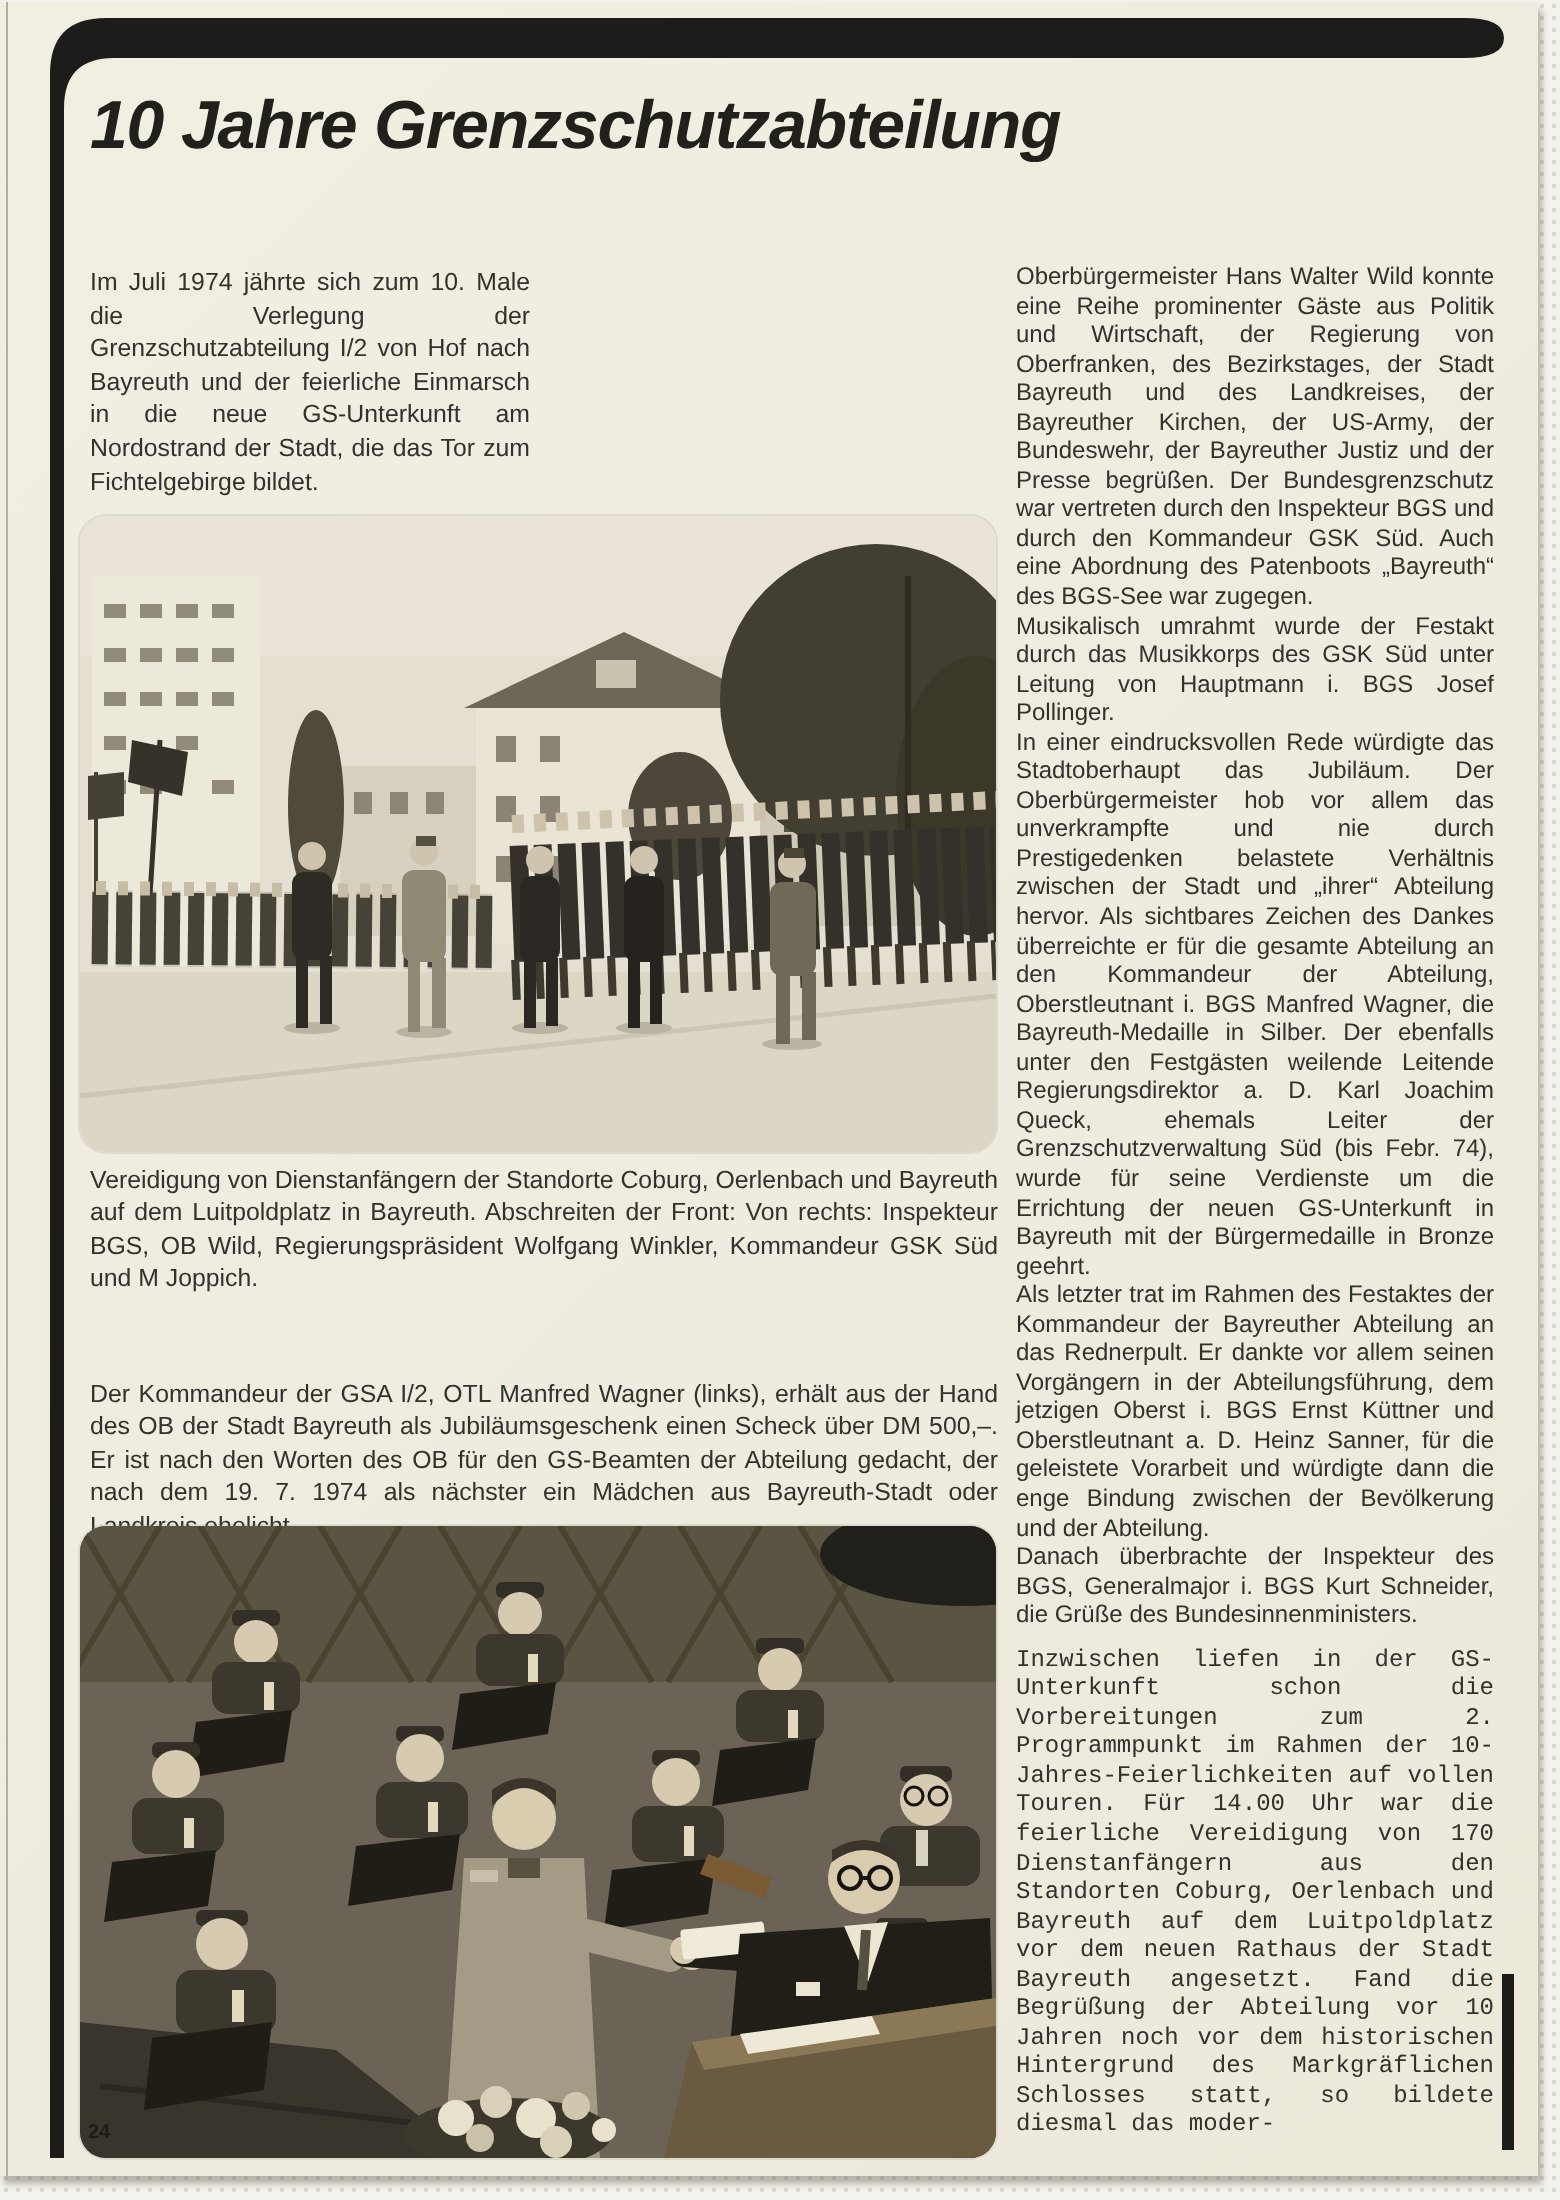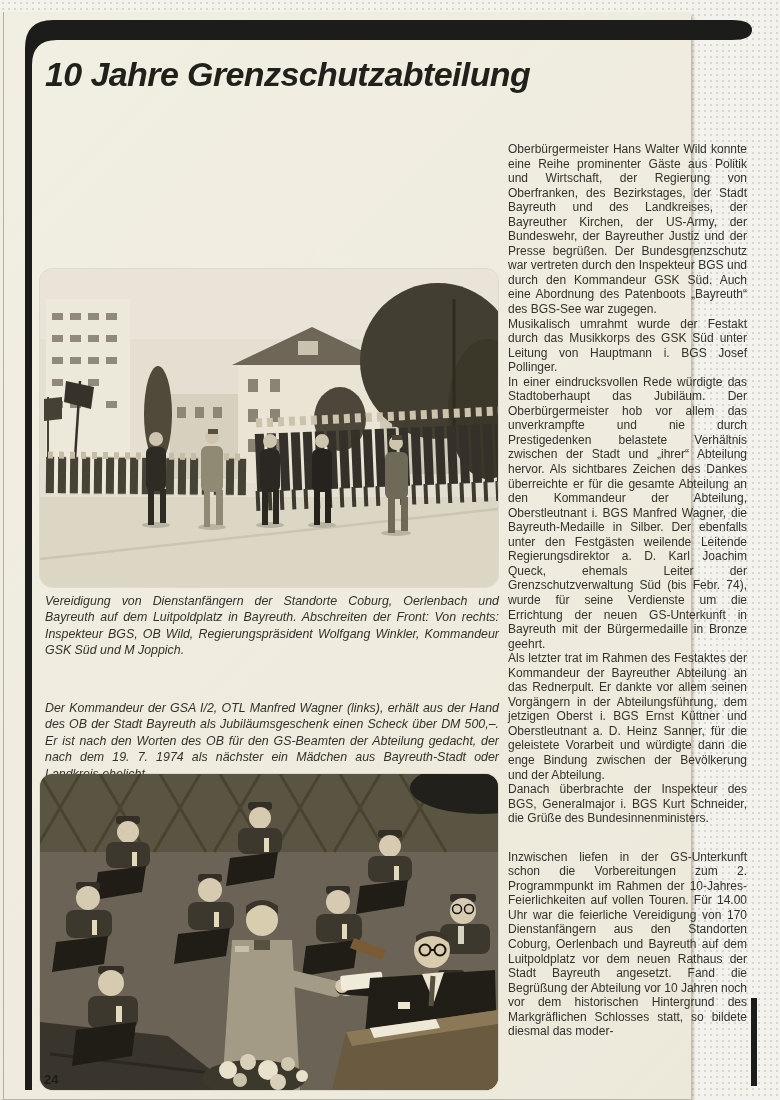--- a/index.html
+++ b/index.html
@@ -4,62 +4,63 @@
 <style>
   html,body{margin:0;padding:0;}
   body{
     width:780px;height:1100px;overflow:hidden;
     background-color:#f3f2ec;
     background-image:radial-gradient(circle,#d9d6ca 1px, rgba(0,0,0,0) 1.3px);
     background-size:6px 6px;
     font-family:"Liberation Sans", sans-serif;
   }
   .page{
-    position:absolute;left:0;top:12px;width:691px;height:1087px;
+    position:absolute;left:0;top:1px;width:769px;height:1087px;
     background:linear-gradient(135deg,#f1eee2 0%,#efecdf 55%,#ece8da 100%);
     box-shadow:2px 4px 3px rgba(110,105,90,.45);
   }
   .page-edge-left{position:absolute;left:3px;top:0;width:1px;height:1087px;background:#b4af9f;}
   .frame{position:absolute;left:0;top:0;}
   .title{position:absolute;left:45px;top:42px;margin:0;
     font-size:34px;line-height:40px;font-weight:bold;font-style:italic;
     letter-spacing:-0.6px;color:#21201b;}
   .intro{position:absolute;left:45px;top:132px;width:453px;display:flex;gap:13px;}
   .intro p{margin:0;width:220px;font-size:12.4px;line-height:16.6px;
     text-align:justify;color:#33312b;}
   .photo{position:absolute;left:40px;width:458px;overflow:hidden;border-radius:13px;
     box-shadow:0 0 0 1px rgba(120,115,100,.15);}
   .photo svg{display:block;}
   .photo1{top:257px;height:318px;}
   .photo2{top:762px;height:316px;}
   .caption{position:absolute;left:45px;width:454px;margin:0;
-    font-size:12.4px;line-height:16.4px;font-style:italic;text-align:justify;color:#33312b;}
+    font-size:12.4px;line-height:16.4px;text-align:justify;color:#33312b;}
   .cap1{top:581px;}
   .cap2{top:688px;}
   .maincol{position:absolute;left:508px;top:130px;width:239px;color:#33312b;}
   .maincol p{margin:0;font-size:12px;line-height:14.55px;text-align:justify;}
-  .maincol p.gap{margin-top:24px;}
-  .pagenum{position:absolute;left:44px;top:1060px;font-size:13px;font-weight:bold;color:#1d1c18;}
+  .maincol p.gap{margin-top:8px;font-family:Liberation Mono, monospace;}
+  .pagenum{position:absolute;left:44px;top:1060px;font-size:10px;font-weight:bold;color:#1d1c18;}
 </style>
 </head>
 <body>
 
 <div class="page">
   <div class="page-edge-left"></div>
 
   <svg class="frame" width="757" height="1100" aria-hidden="true">
     <path d="M25,1078 L25,36 Q25,8 53,8 L732,8 Q752,8 752,18 Q752,28 732,28 L57,28 Q32,28 32,53 L32,1078 Z" fill="#1c1c1a"></path>
     <rect x="751" y="986" width="7" height="88" fill="#1c1c1a"></rect>
   </svg>
 
   <h1 class="title">
     <div>10 Jahre Grenzschutzabteilung</div>
   </h1>
 
   <div class="intro">
+    <p>Im Juli 1974 jährte sich zum 10. Male die Verlegung der Grenzschutzabteilung I/2 von Hof nach Bayreuth und der feierliche Einmarsch in die neue GS-Unterkunft am Nordostrand der Stadt, die das Tor zum Fichtelgebirge bildet.</p>
   </div>
 
   <div class="photo photo1" role="img" aria-label="Schwarzweißfoto: Abschreiten der Front auf dem Luitpoldplatz, fünf Männer gehen vor einer langen Reihe angetretener Grenzschutzbeamter, dahinter Gebäude, Bäume und Zuschauer mit Fahnen.">
     <svg width="458" height="318" viewBox="0 0 458 318">
       <rect width="458" height="318" fill="#e4dfd1"></rect>
       <rect y="0" width="458" height="70" fill="#e9e4d7"></rect>
       <g>
         <rect x="6" y="30" width="84" height="195" fill="#ece8da"></rect>
         <g fill="#7b7363" opacity="0.8">
           <rect x="12" y="44" width="11" height="7"></rect>

